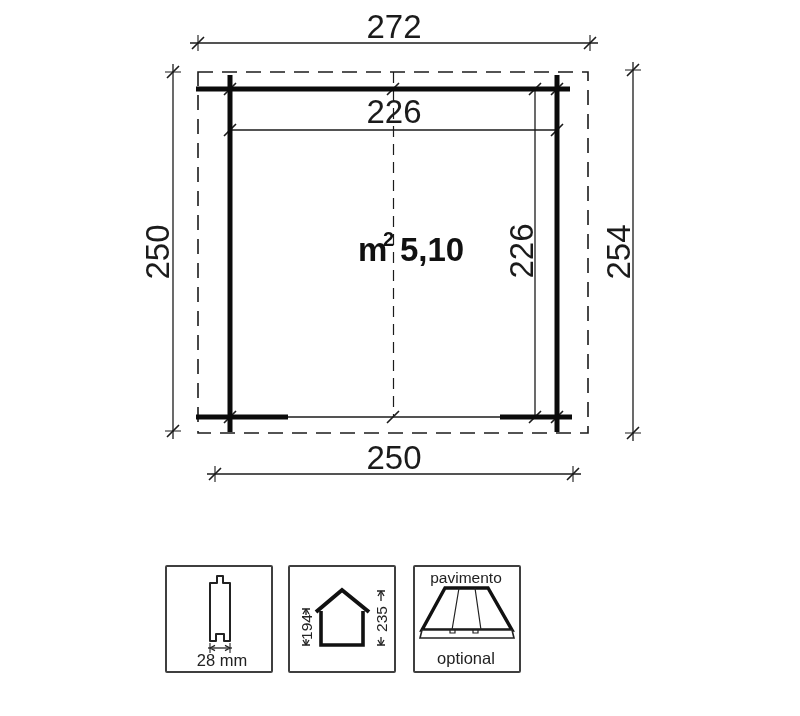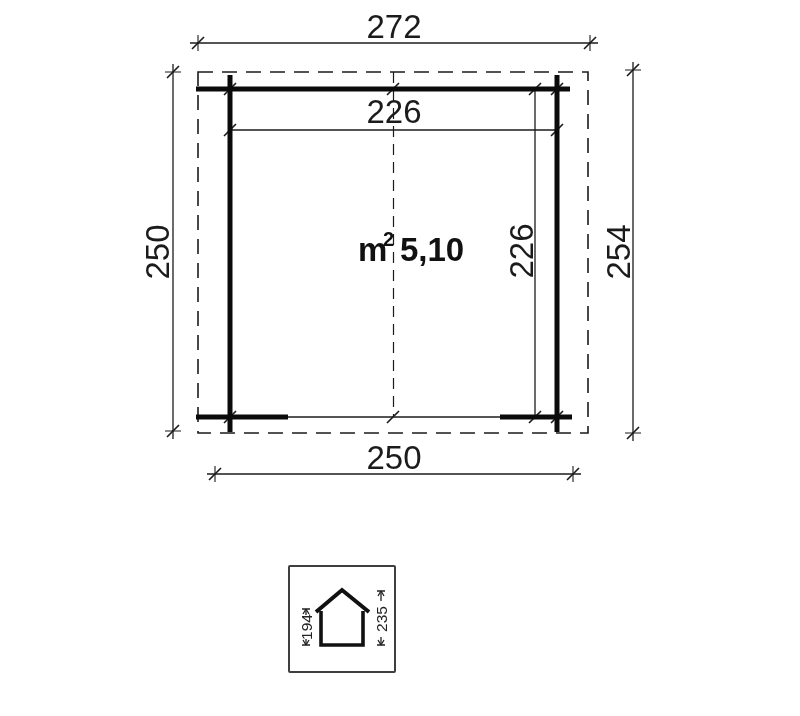--- a/index.html
+++ b/index.html
@@ -68,35 +68,58 @@
     <text class="dim-text" x="630" y="252" text-anchor="middle" transform="rotate(-90 630 252)">254</text>
     <text class="dim-text" x="533" y="251" text-anchor="middle" transform="rotate(-90 533 251)">226</text>
 
     <g>
       <text class="area-text" x="358" y="261">m</text>
       <text class="area-sup" x="383" y="246">2</text>
       <text class="area-text" x="400" y="261">5,10</text>
     </g>
   </svg>
 
+  <div class="legend-box" style="left:165px">
+    <svg width="104" height="104" viewBox="0 0 104 104">
+      <g>
+        <path d="M43,16 L50,16 L50,9 L56,9 L56,16 L63,16 L63,74 L57,74 L57,67 L49,67 L49,74 L43,74 Z" fill="#fff" stroke="#222" stroke-width="2" stroke-linejoin="round"></path>
+        <path d="M43,76 V86 M63,76 V86" stroke="#222" stroke-width="1.1" fill="none"></path>
+        <path d="M41,81 H65" stroke="#222" stroke-width="1.3" fill="none"></path>
+        <path d="M43,81 L48,78.4 M43,81 L48,83.6 M63,81 L58,78.4 M63,81 L58,83.6" stroke="#222" stroke-width="1.3" fill="none"></path>
+      </g>
+      <text class="lg-status" x="55" y="99" text-anchor="middle">28 mm</text>
+    </svg>
+  </div>
 
   <div class="legend-box" style="left:288px">
     <svg width="104" height="104" viewBox="0 0 104 104">
       <g>
         <path d="M31,44 L31,78 L73,78 L73,44" fill="none" stroke="#111" stroke-width="3.6"></path>
         <path d="M26,45 L52,23 L79,45" fill="none" stroke="#111" stroke-width="4" stroke-linejoin="miter"></path>
       </g>
       <g stroke="#222" stroke-width="1.3" fill="none">
         <path d="M16,42 V48 M16,72 V78"></path>
         <path d="M16,42 L13,47 M16,42 L19,47 M16,78 L13,73 M16,78 L19,73"></path>
         <path d="M12,42 H20 M12,78 H20"></path>
         <path d="M91,24 V34 M91,70 V78"></path>
         <path d="M91,24 L88,29 M91,24 L94,29 M91,78 L88,73 M91,78 L94,73"></path>
         <path d="M87,24 H95 M87,78 H95"></path>
       </g>
       <text class="lg-dim" x="22" y="60" text-anchor="middle" transform="rotate(-90 22 60)">194</text>
       <text class="lg-dim" x="97" y="52" text-anchor="middle" transform="rotate(-90 97 52)">235</text>
     </svg>
   </div>
 
+  <div class="legend-box" style="left:413px">
+    <svg width="104" height="104" viewBox="0 0 104 104">
+      <text class="lg-title" x="51" y="16" text-anchor="middle">pavimento</text>
+      <g>
+        <path d="M30,21 L73,21 L97,63 L7,63 Z" fill="#fff" stroke="#111" stroke-width="3.4" stroke-linejoin="miter"></path>
+        <path d="M7,63 L97,63 L99,71 L5,71 Z" fill="#fff" stroke="#222" stroke-width="1.6"></path>
+        <path d="M44,21 L37,63 M60,21 L66,63" stroke="#222" stroke-width="1.2" fill="none"></path>
+        <path d="M35,63 v3 h5 v-3 M58,63 v3 h5 v-3" stroke="#222" stroke-width="1.2" fill="none"></path>
+      </g>
+      <text class="lg-status" x="51" y="97" text-anchor="middle">optional</text>
+    </svg>
+  </div>
 
 
 </div>
 
 </body></html>

